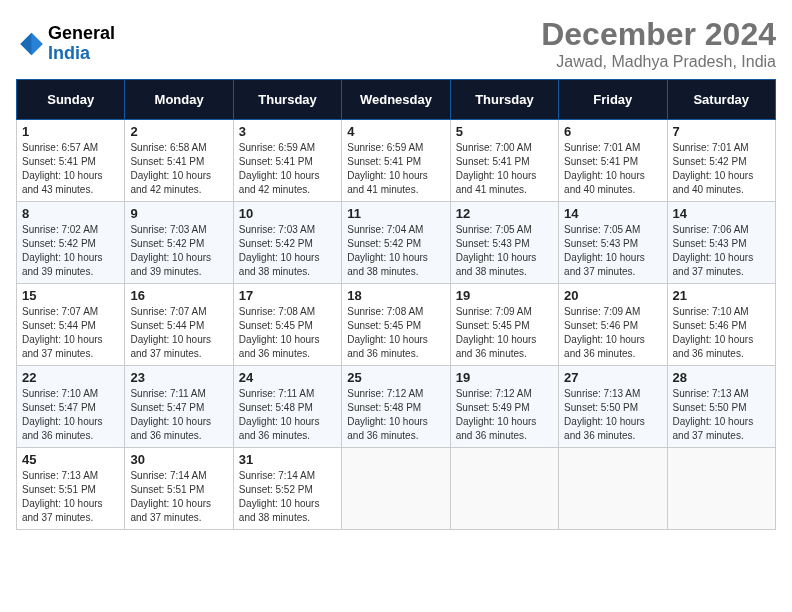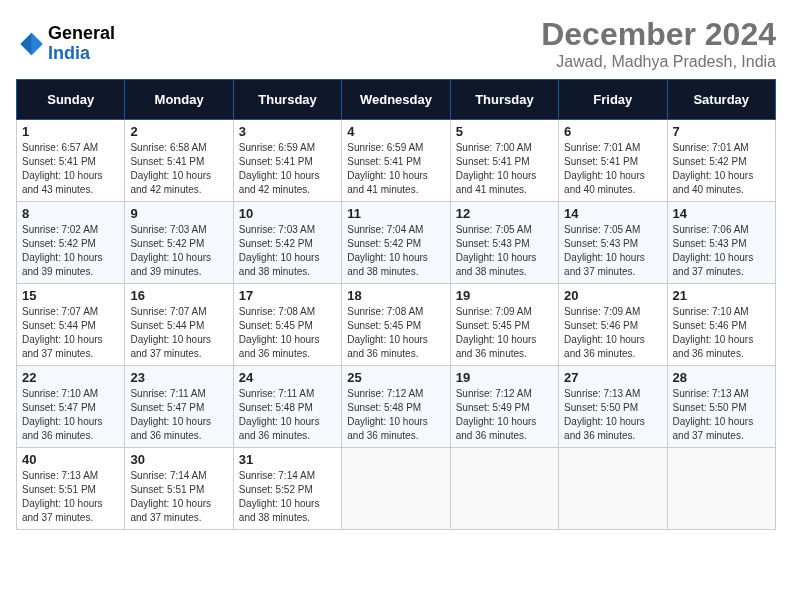--- a/index.html
+++ b/index.html
@@ -239,21 +239,21 @@
           <span class="day-num">27</span>
           <div class="day-info">Sunrise: 7:13 AM<br>Sunset: 5:50 PM<br>Daylight: 10 hours and 36 minutes.</div>
         </td>
         <td>
           <span class="day-num">28</span>
           <div class="day-info">Sunrise: 7:13 AM<br>Sunset: 5:50 PM<br>Daylight: 10 hours and 37 minutes.</div>
         </td>
       </tr>
       <tr>
         <td>
-          <span class="day-num">40</span>
+          <span class="day-num">45</span>
           <div class="day-info">Sunrise: 7:13 AM<br>Sunset: 5:51 PM<br>Daylight: 10 hours and 37 minutes.</div>
         </td>
         <td>
           <span class="day-num">30</span>
           <div class="day-info">Sunrise: 7:14 AM<br>Sunset: 5:51 PM<br>Daylight: 10 hours and 37 minutes.</div>
         </td>
         <td>
           <span class="day-num">31</span>
           <div class="day-info">Sunrise: 7:14 AM<br>Sunset: 5:52 PM<br>Daylight: 10 hours and 38 minutes.</div>
         </td>

